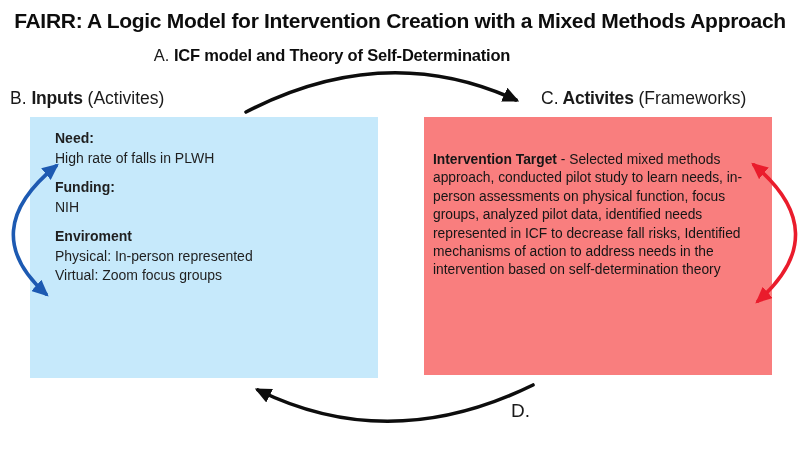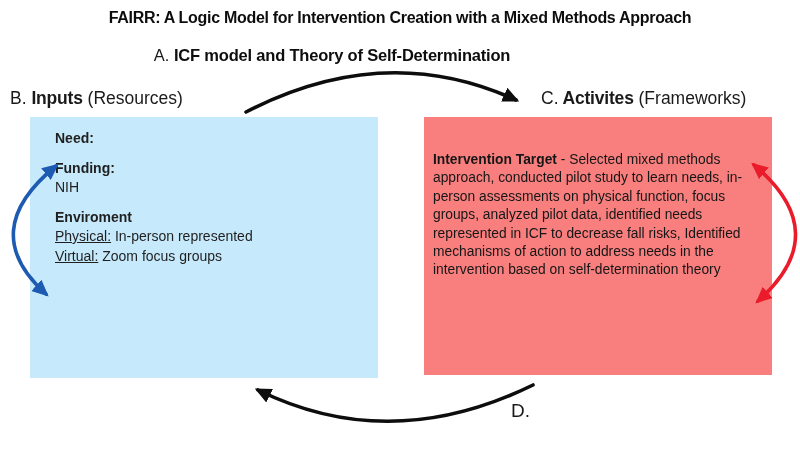--- a/index.html
+++ b/index.html
@@ -14,21 +14,21 @@
     overflow: hidden;
     font-family: "Liberation Sans", sans-serif;
     color: #000;
   }
   .title {
     position: absolute;
     top: 9px;
     left: 0;
     width: 800px;
     text-align: center;
-    font-size: 16px;
+    font-size: 21px;
     font-weight: bold;
     letter-spacing: -0.3px;
     color: #0d0d0d;
   }
   .framework-label {
     position: absolute;
     top: 46px;
     left: 0;
     width: 664px;
     text-align: center;
@@ -73,21 +73,21 @@
     box-sizing: border-box;
     padding: 8px 12px 0 9px;
     font-size: 13.8px;
     line-height: 18.4px;
     color: #161616;
   }
   .box-section { margin: 0; }
   .gap { margin-top: 10px; }
   .gap-sm { margin-top: 26px; }
   b { font-weight: bold; }
-  .u { text-decoration: underline; }
+  .u { }
 
   .d-label {
     position: absolute;
     left: 511px;
     top: 400px;
     font-size: 19px;
     font-weight: 400;
     color: #1a1a1a;
   }
   .arrow-layer {
@@ -100,28 +100,28 @@
   }
 </style>
 </head>
 <body>
 
 <div class="title">FAIRR: A Logic Model for Intervention Creation with a Mixed Methods Approach</div>
 
 <div class="framework-label"><span class="letter">A.</span><span>&nbsp;</span><span class="text">ICF model and Theory of Self-Determination</span>
 </div>
 
-<div class="section-label label-b"><span class="letter">B.</span><span>&nbsp;</span><span class="head">Inputs</span><span class="sub"> (Resources)</span>
+<div class="section-label label-b"><span class="letter">B.</span><span>&nbsp;</span><span class="head">Inputs</span><span class="sub"> (Activites)</span>
 </div>
 
 <div class="section-label label-c"><span class="letter">C.</span><span class="head"> Activites</span><span class="sub"> (Frameworks)</span>
 </div>
 
 <div class="inputs-box">
-  <p class="box-section"><b>Need:</b><br></p>
+  <p class="box-section"><b>Need:</b><br><span>High rate of falls in PLWH</span></p>
   <p class="box-section gap"><b>Funding:</b><br><span>NIH</span></p>
   <p class="box-section gap"><b>Enviroment</b><br><span class="u">Physical:</span><span> In-person represented</span><br><span class="u">Virtual:</span><span> Zoom focus groups</span></p>
 </div>
 
 <div class="activities-box">
   <p class="box-section gap-sm"><b>Intervention Target</b><span> - Selected mixed methods approach, conducted pilot study to learn needs, in-person assessments on physical function, focus groups, analyzed pilot data, identified needs represented in ICF to decrease fall risks, Identified mechanisms of action to address needs in the intervention based on self-determination theory</span></p>
 </div>
 
 <div class="d-label">D.</div>
 

